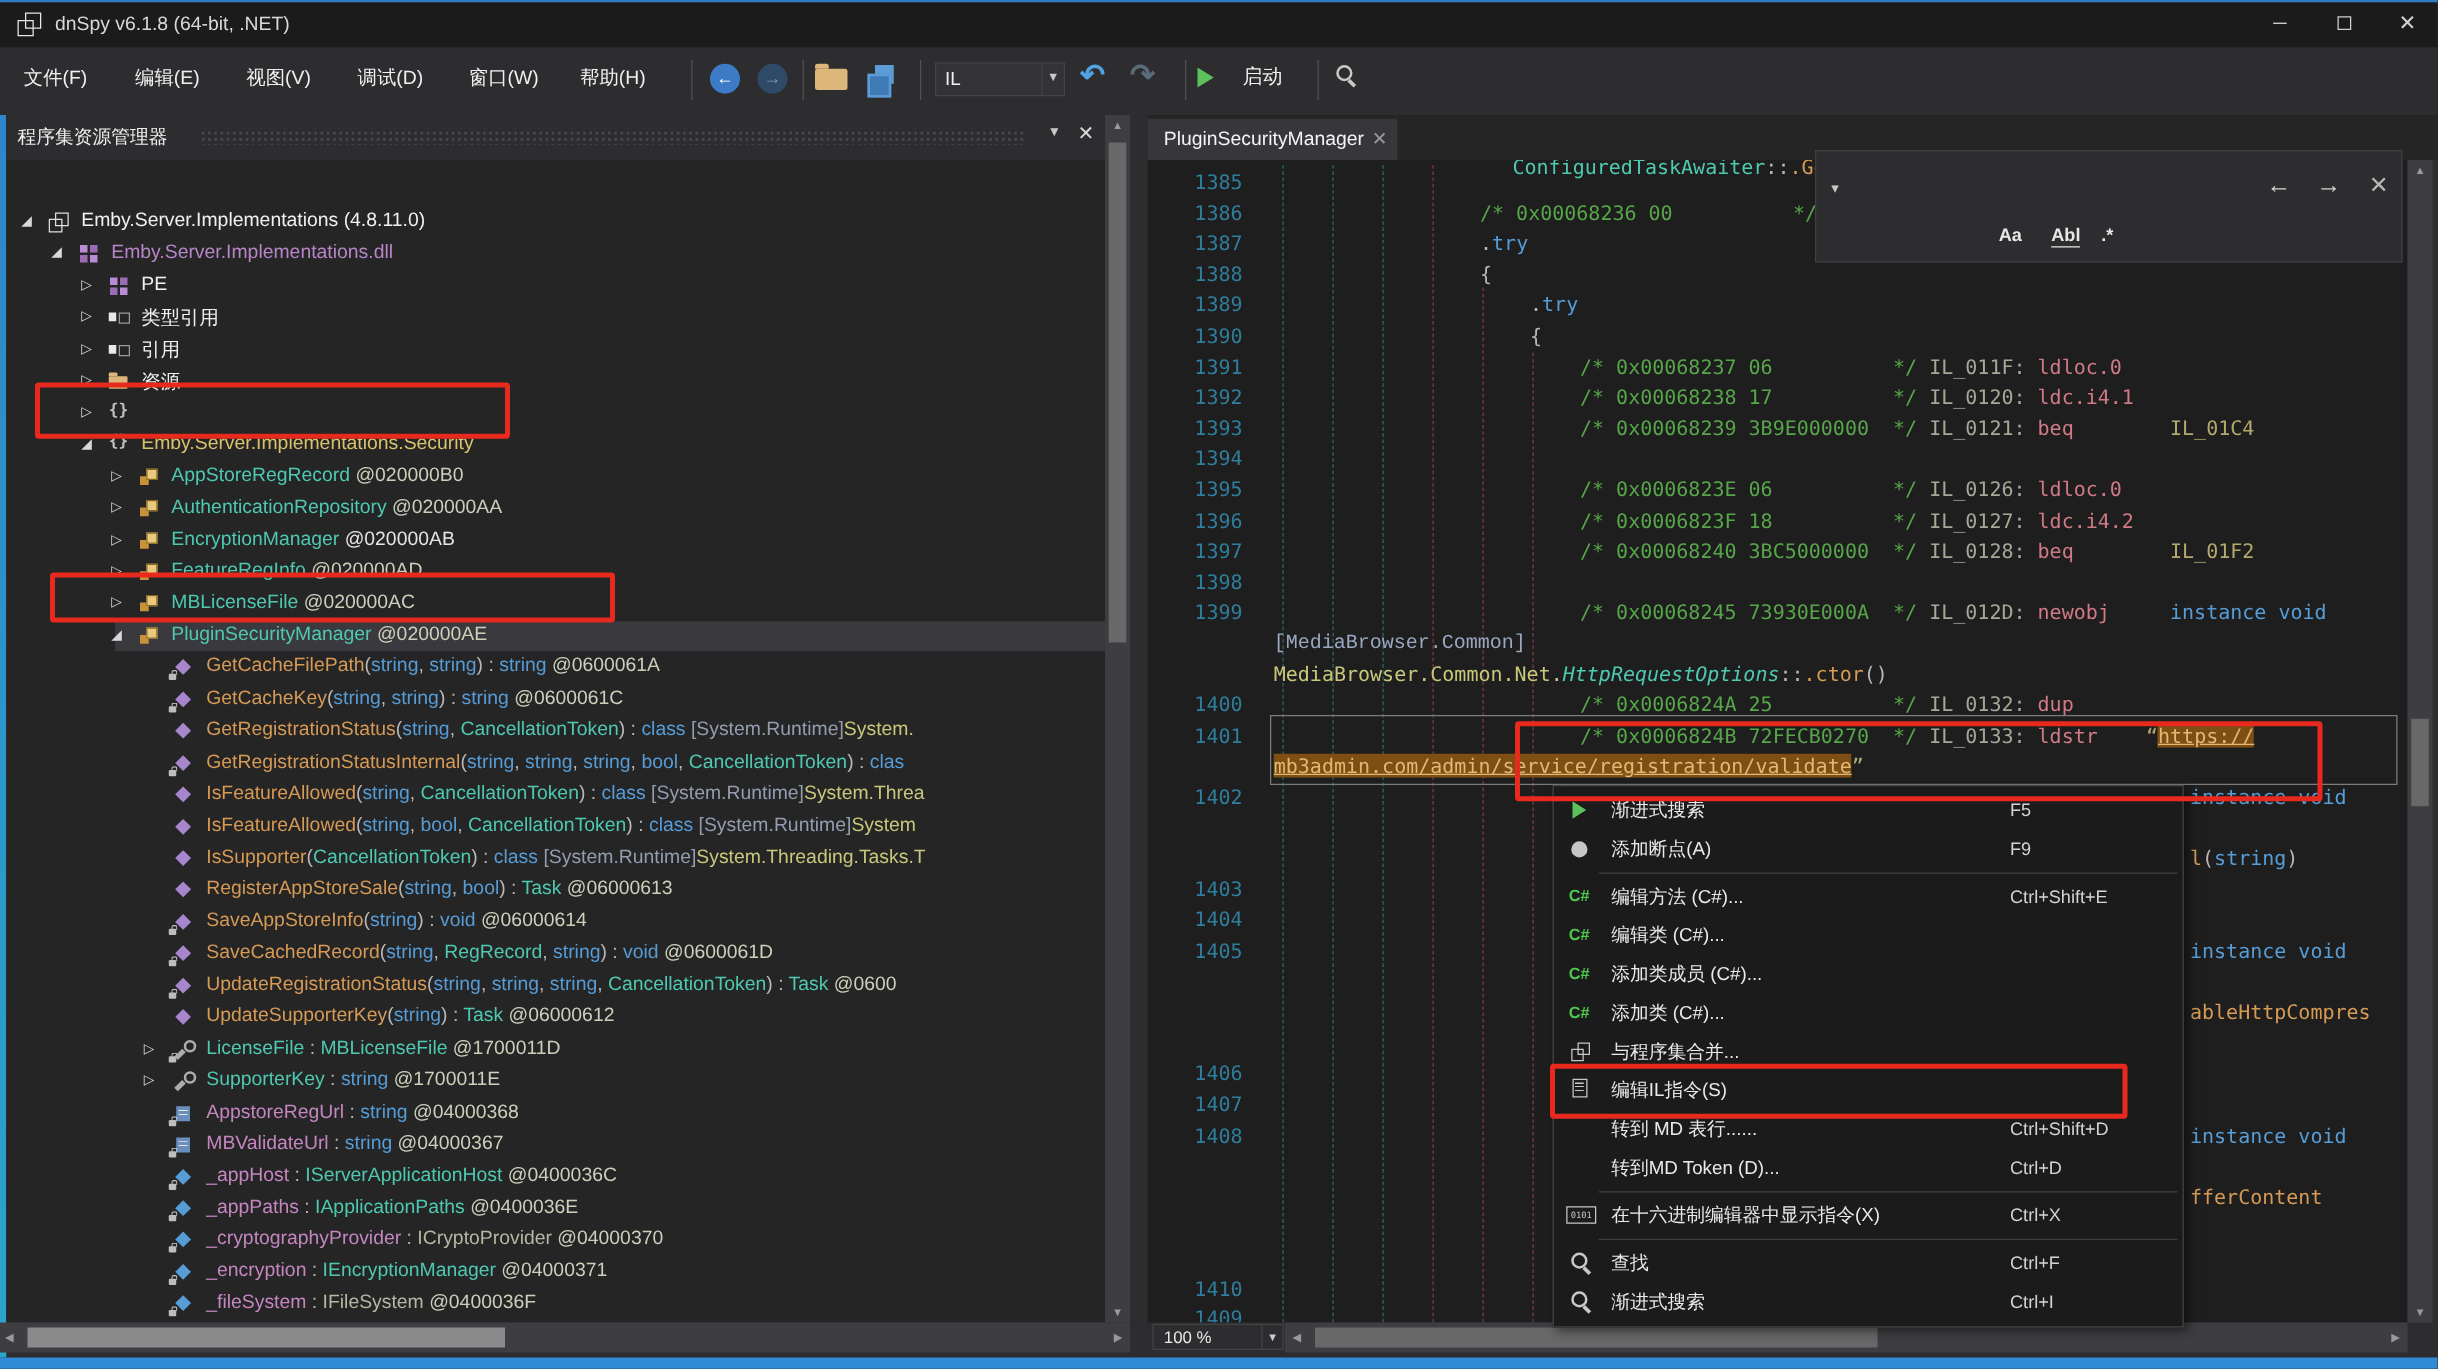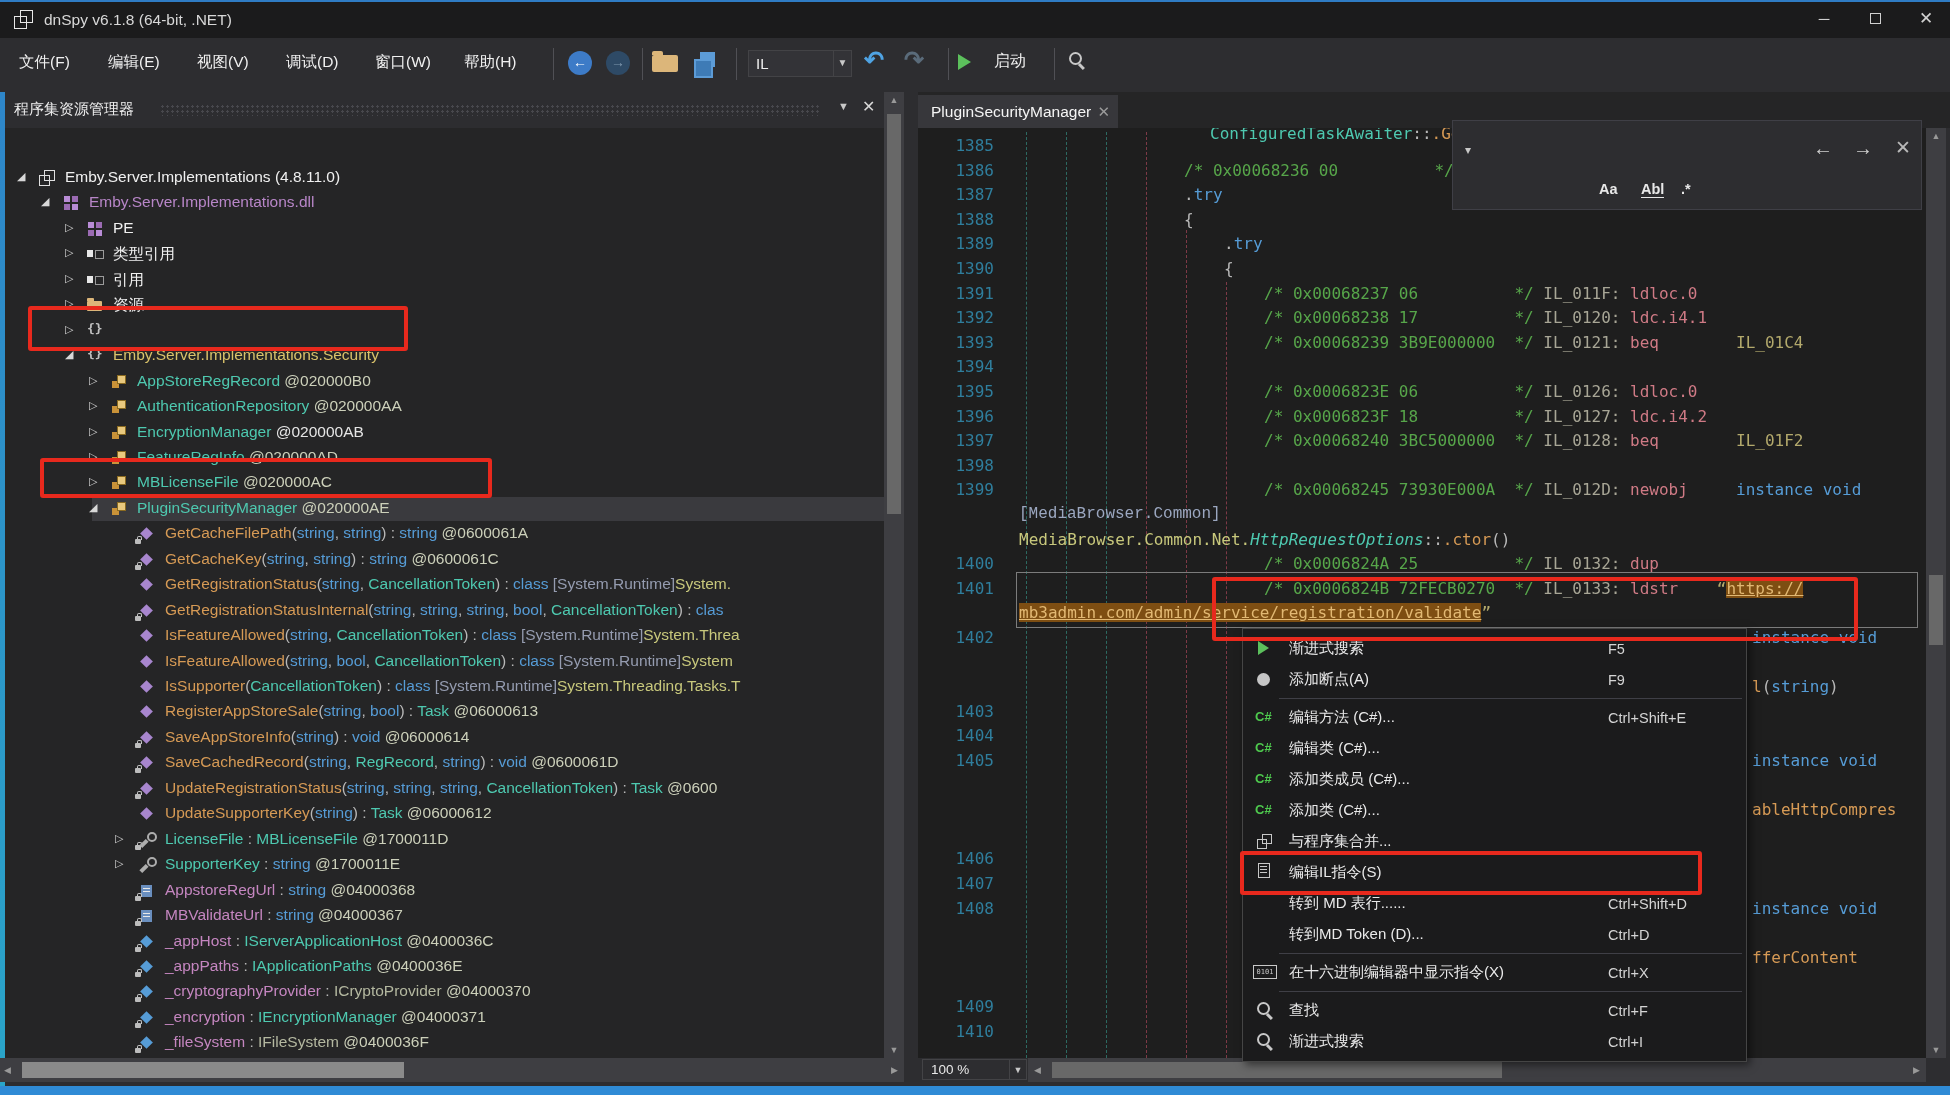--- a/index.html
+++ b/index.html
@@ -294,21 +294,21 @@
       <div class="cnum" style="top: 573.8px;">1403</div>
       <div class="cnum" style="top: 598.4px;">1404</div>
       <div class="cnum" style="top: 623px;">1405</div>
       <div class="cline" style="left: 834px; top: 623px;"><span style="color: rgb(86, 156, 214);">instance void</span></div>
       <div class="cline" style="left: 834px; top: 672.2px;"><span style="color: rgb(214, 154, 85);">ableHttpCompres</span></div>
       <div class="cnum" style="top: 721.4px;">1406</div>
       <div class="cnum" style="top: 746px;">1407</div>
       <div class="cnum" style="top: 770.6px;">1408</div>
       <div class="cline" style="left: 834px; top: 770.6px;"><span style="color: rgb(86, 156, 214);">instance void</span></div>
       <div class="cline" style="left: 834px; top: 819.8px;"><span style="color: rgb(214, 154, 85);">fferContent</span></div>
-      <div class="cnum" style="top: 869px;">1409</div>
+      <div class="cnum" style="top: 917px;">1409</div>
       <div class="cnum" style="top: 893.6px;">1410</div>
     </div>
   <div id="selrect" class="abs"></div>
 
   <div id="code-zoom" class="abs">
     <span id="zoom-box">100 %</span>
     <span id="zoom-dd">▼</span>
   </div>
   <div id="rp-vsb" class="abs sb">
     <span class="sb-arrow" style="left:0;top:3px;width:20px">▲</span>

